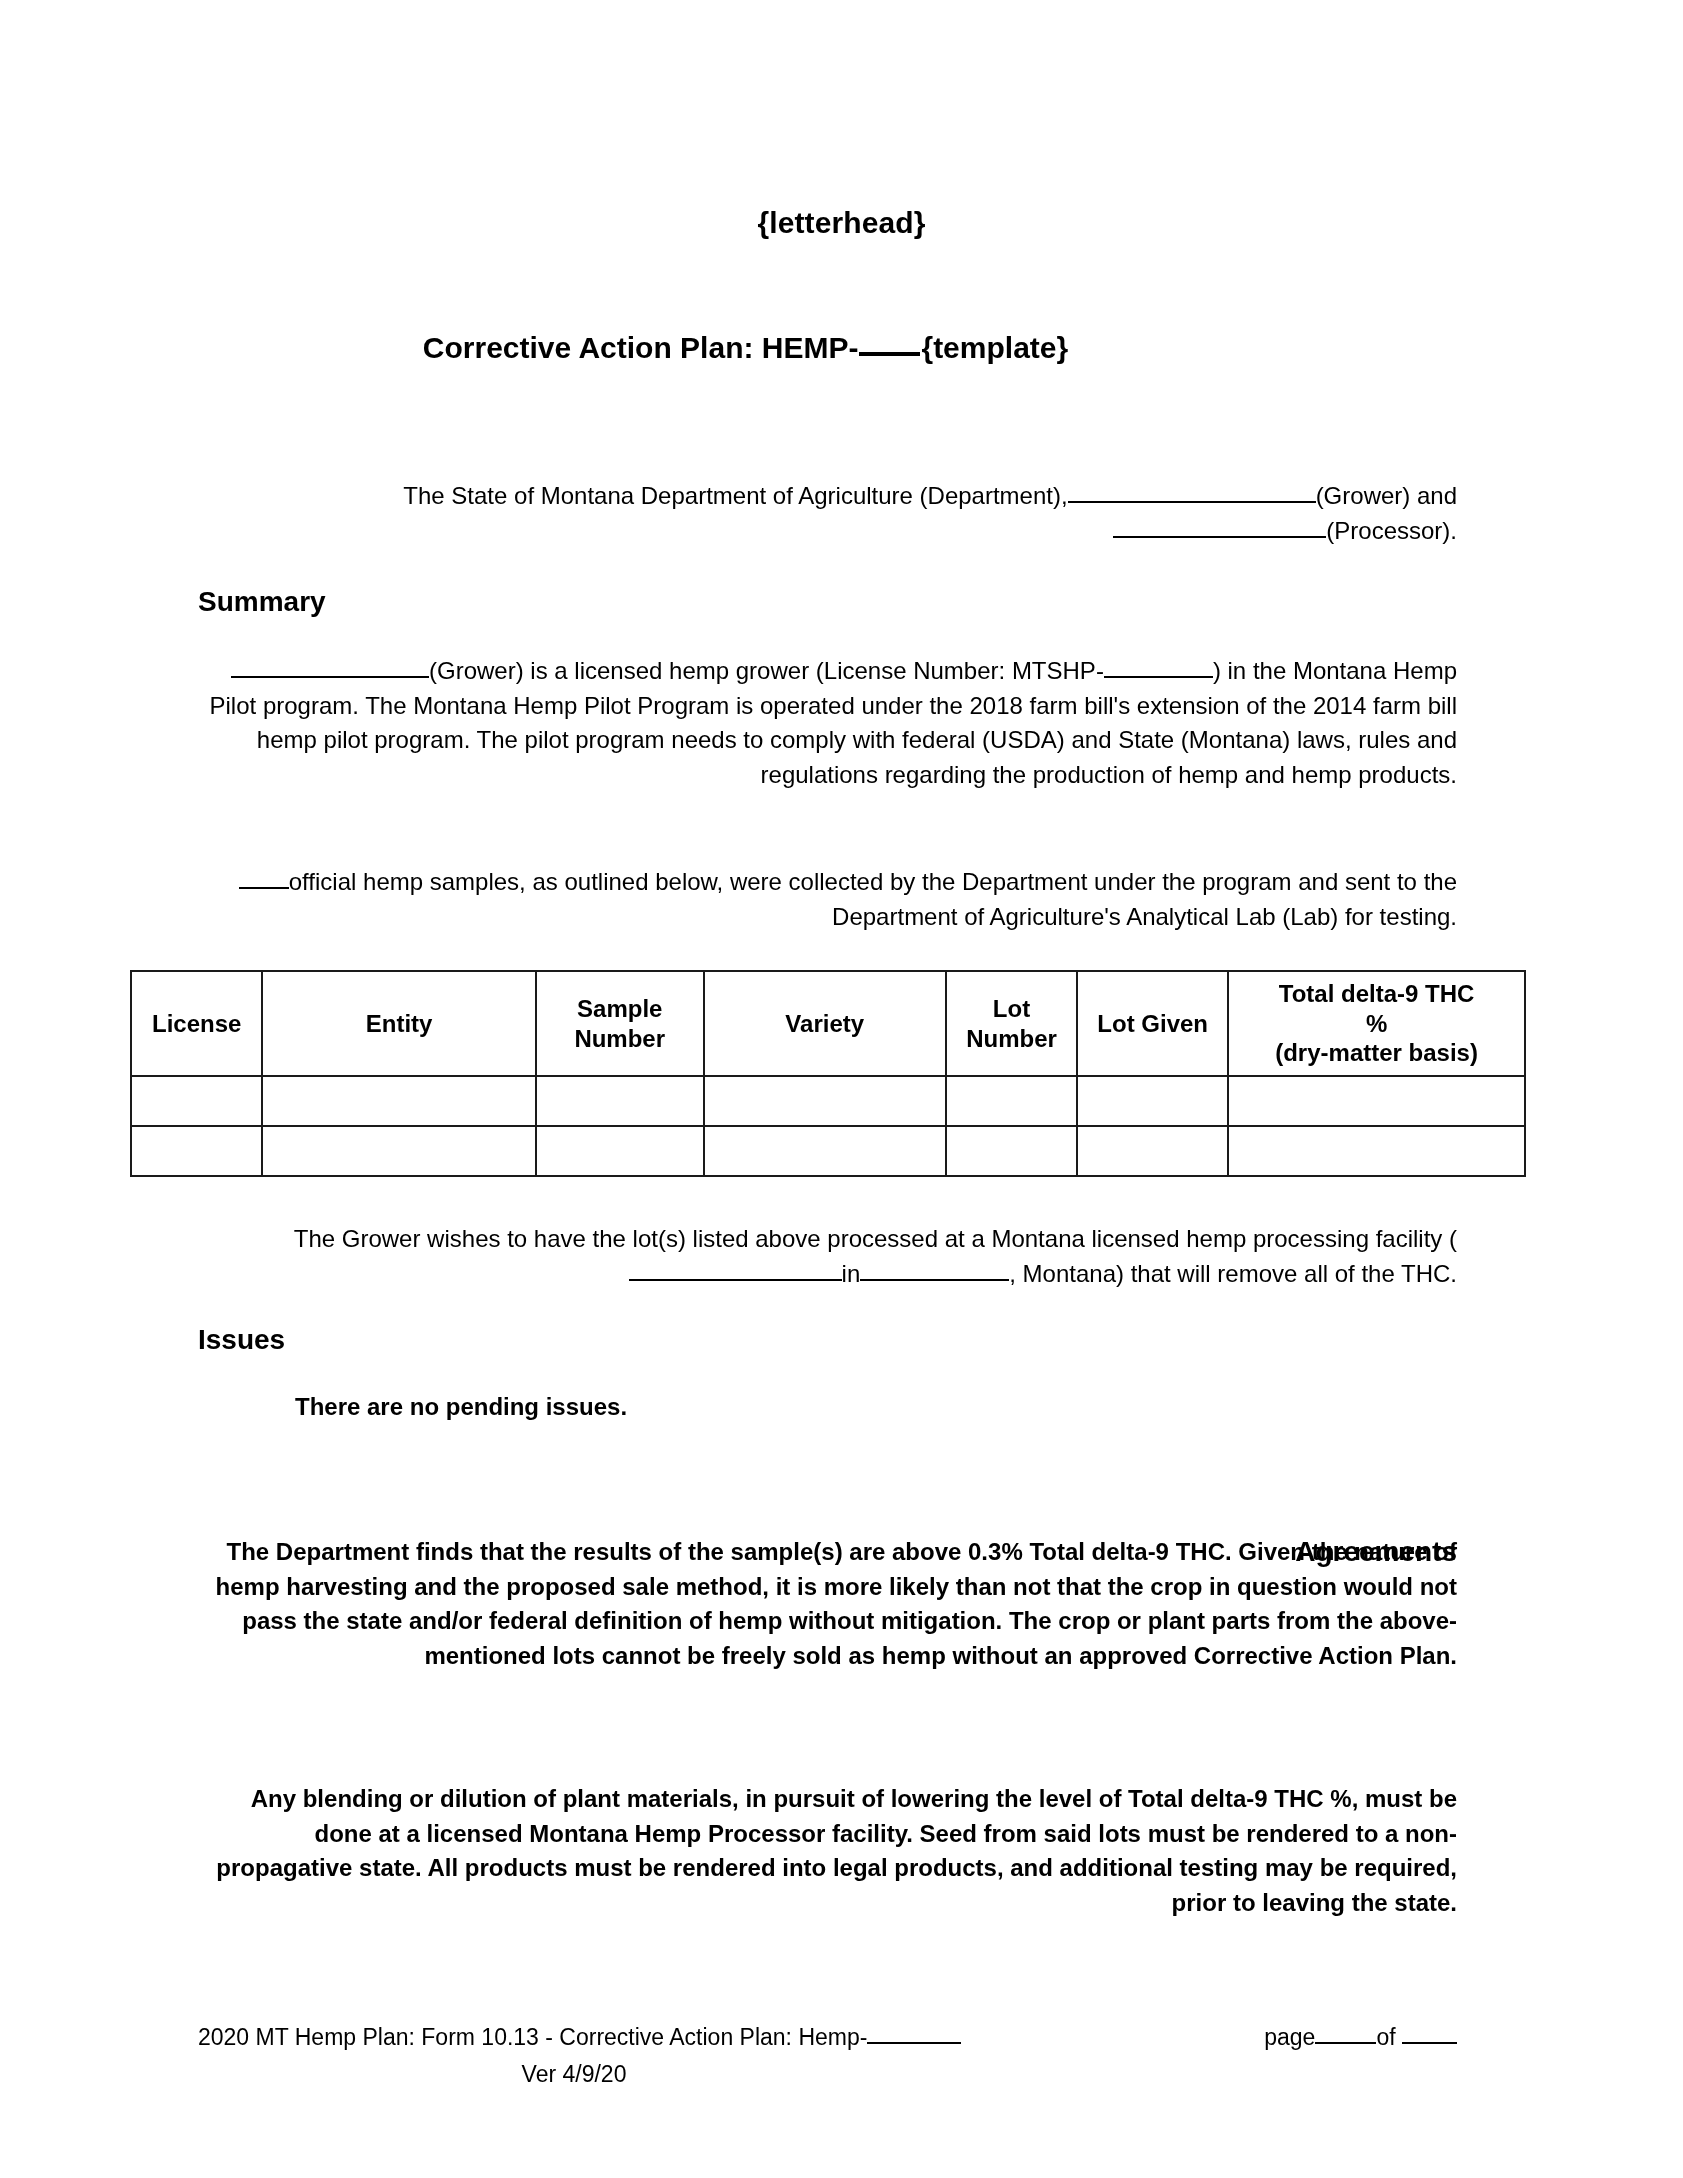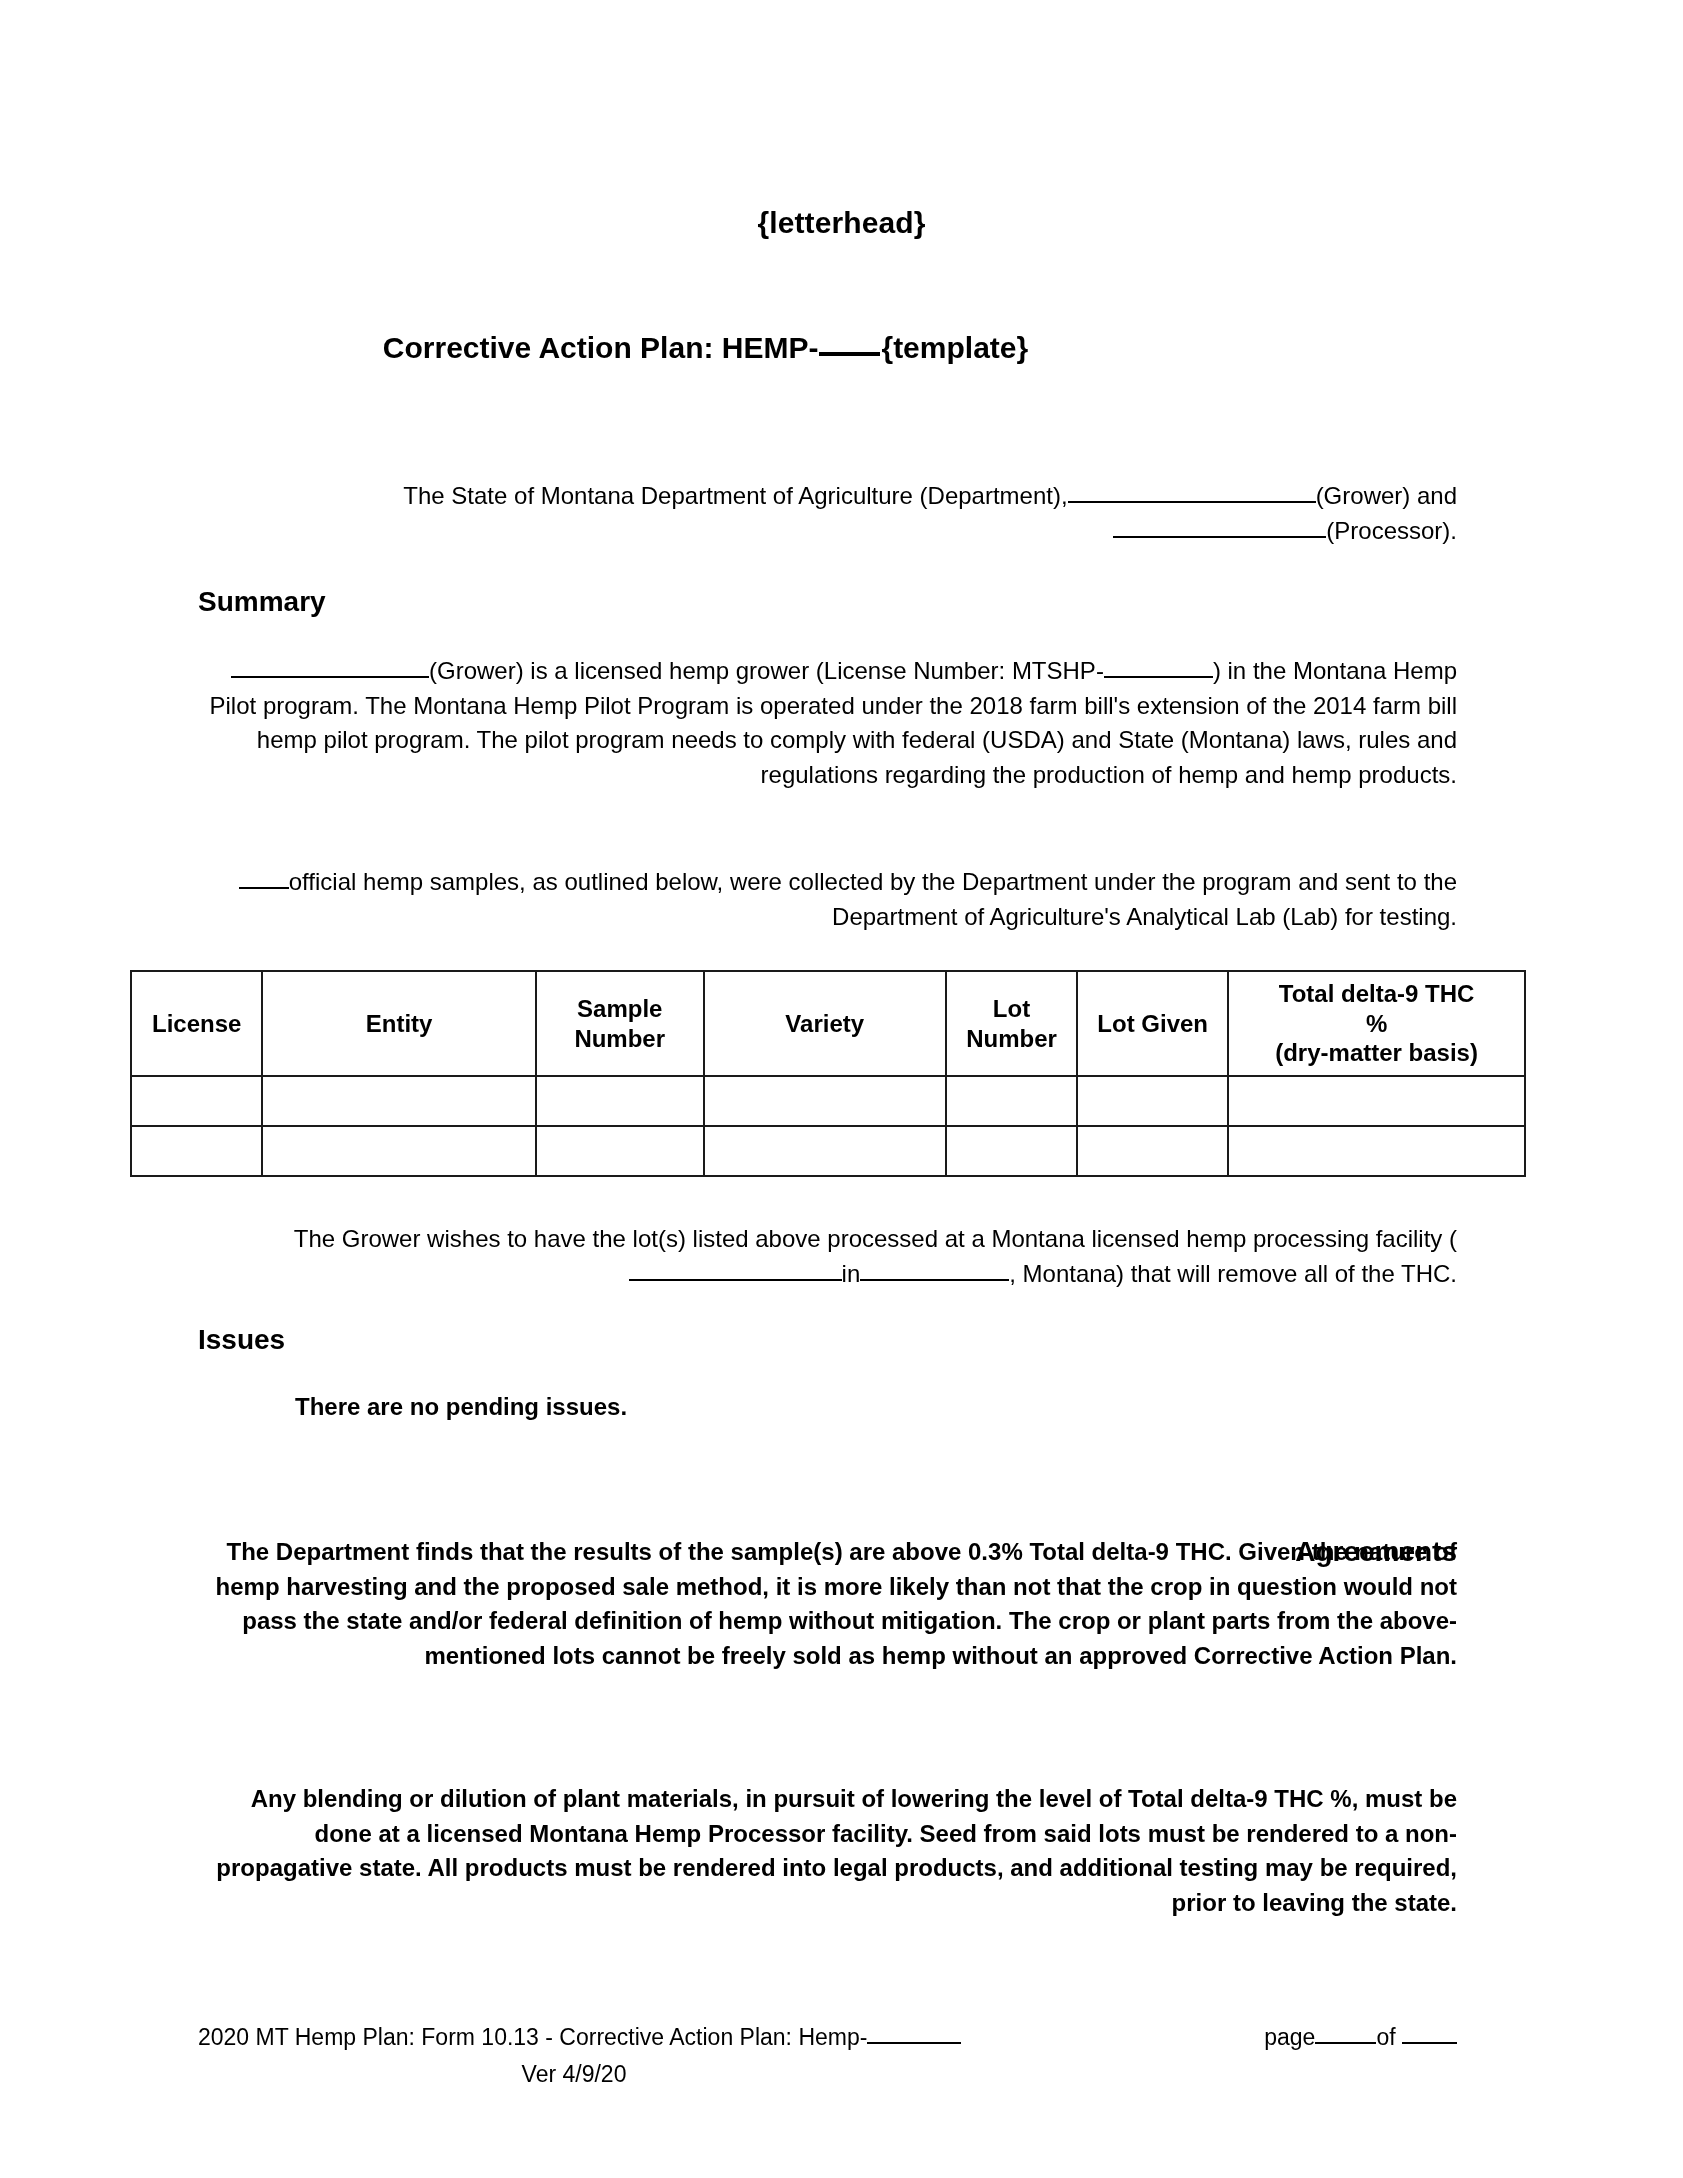--- a/index.html
+++ b/index.html
@@ -36,20 +36,21 @@
   
   .doc-title {
     position: absolute;
     top: 319px;
     left: 0;
     width: 1411px;
     text-align: center;
     font-size: 30px;
     font-weight: bold;
     white-space: nowrap;
+    padding-left: 40px;
   }
   .doc-title .blank {
     display: inline-block;
     border-bottom: 4px solid #000;
     width: 61px;
     vertical-align: 2px;
     margin: 0 1px;
   }
 
   h2.section {

